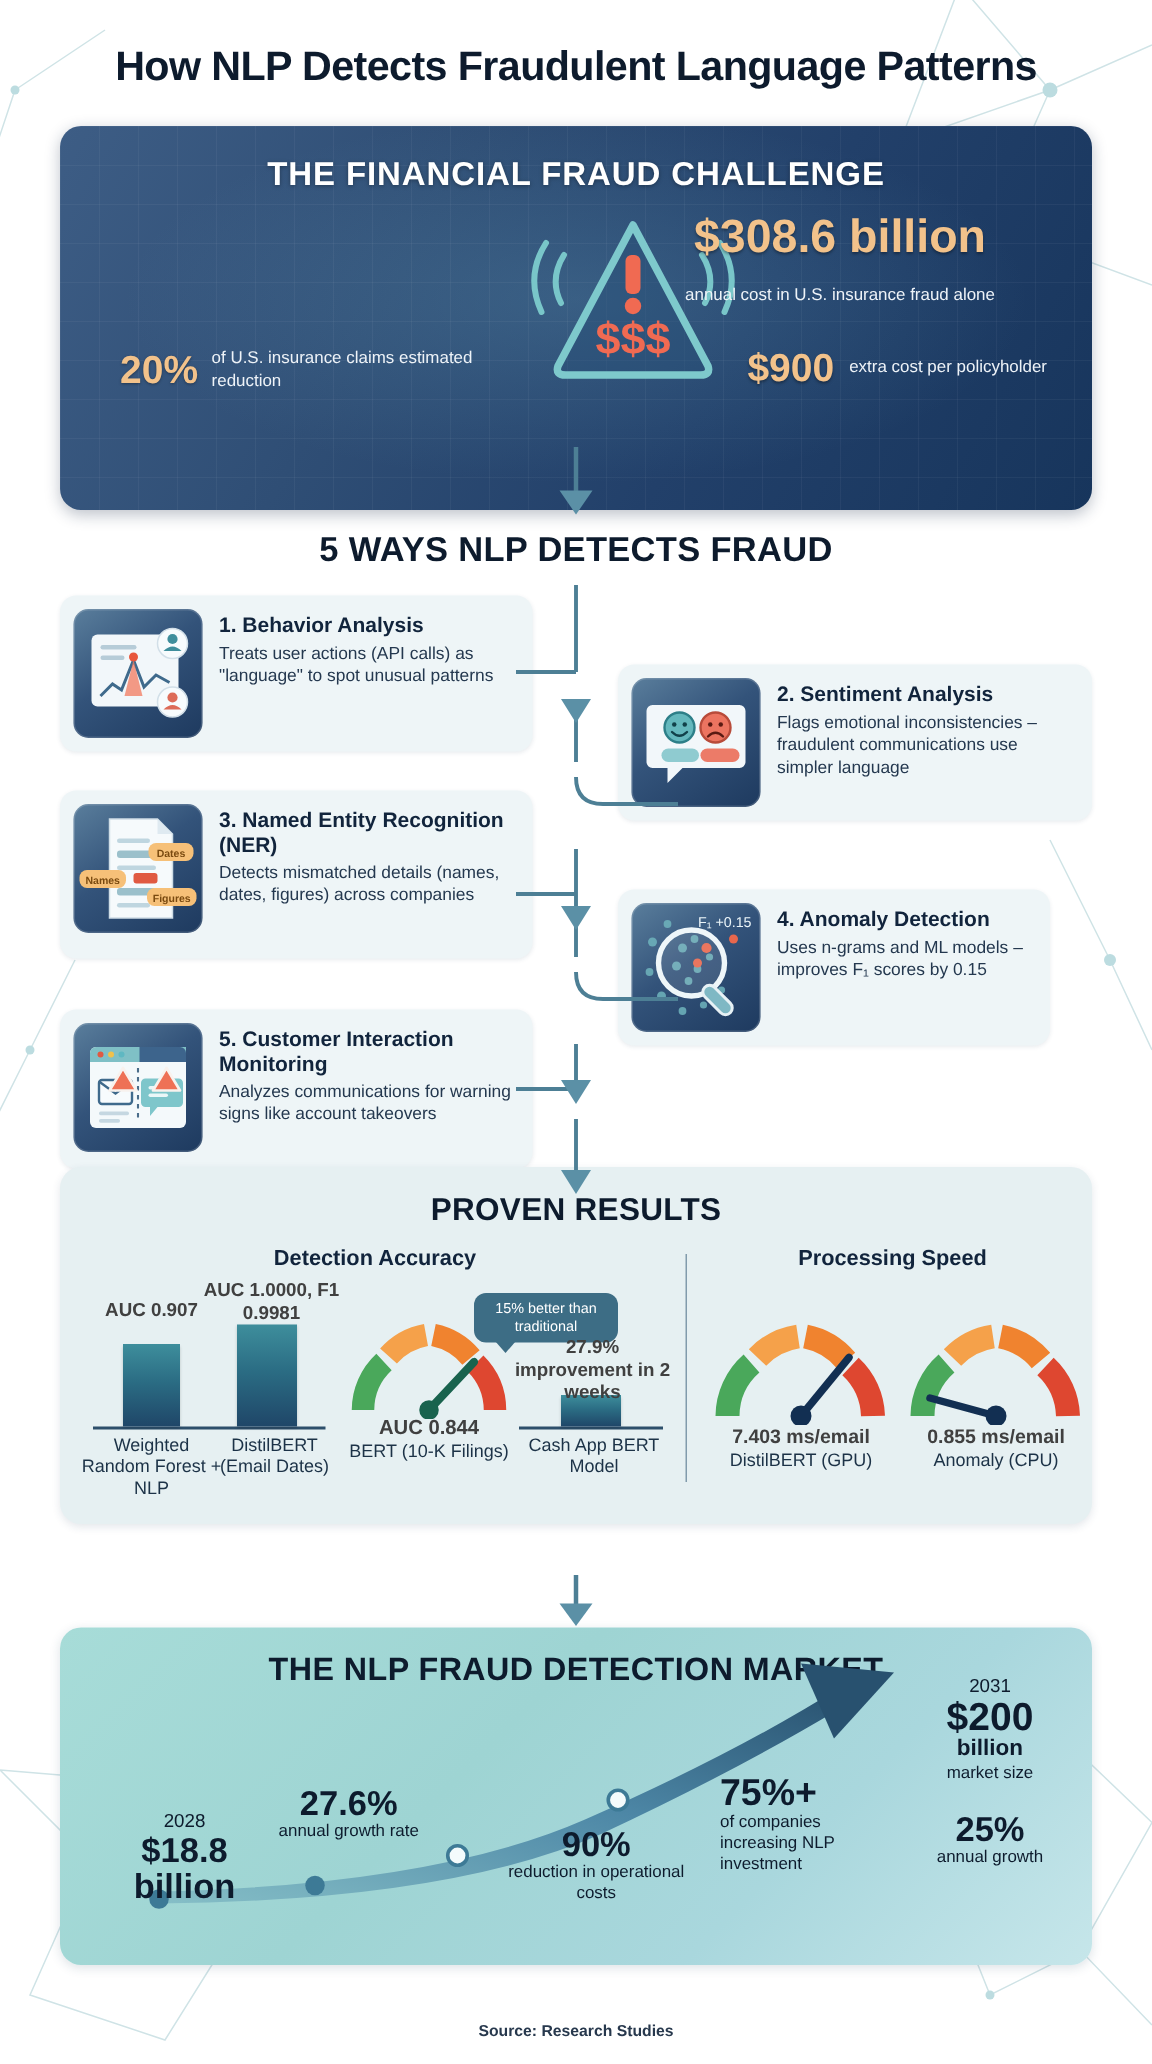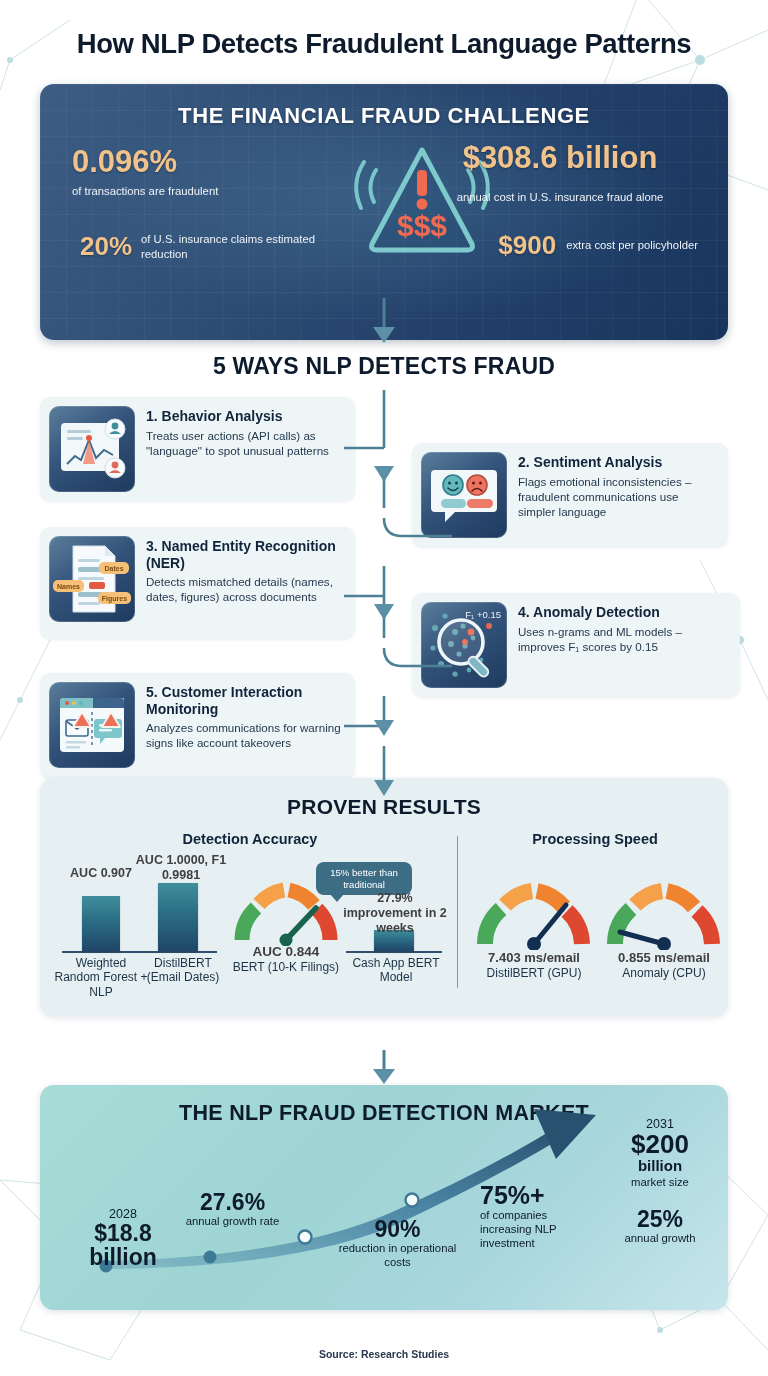--- a/index.html
+++ b/index.html
@@ -202,24 +202,20 @@
           <path d="M18 30 q-14 22 -3 46"></path>
         <path d="M122 38 q10 16 2 32"></path>
           <path d="M134 30 q14 22 3 46"></path>
       </g>
       <path d="M76 18 L126 112 Q128 118 121 118 L31 118 Q24 118 26 112 Z" fill="rgba(40,80,120,.45)" stroke="#7ec9cc" stroke-width="5" stroke-linejoin="round"></path>
       <rect x="71" y="38" width="10" height="26" rx="4" fill="#f06a52"></rect>
       <circle cx="76" cy="72" r="5.5" fill="#f06a52"></circle>
       <text x="76" y="104" font-family="Liberation Sans, sans-serif" font-size="30" font-weight="bold" fill="#f06a52" text-anchor="middle">$$$</text>
     </svg>
 
-    <div class="stat s-tl">
-      <div class="big">0.096%</div>
-      <div class="sub">of transactions are fraudulent</div>
-    </div>
 
     <div class="stat s-bl">
       <div class="big">20%</div>
       <div class="sub">of U.S. insurance claims estimated reduction</div>
     </div>
 
     <div class="stat s-tr">
       <div class="big">$308.6 billion</div>
       <div class="sub">annual cost in U.S. insurance fraud alone</div>
     </div>
@@ -322,25 +318,25 @@
           <text x="65" y="35" text-anchor="middle">Dates</text>
           <rect x="4" y="44" width="31" height="12" rx="5" fill="#f6c078"></rect>
           <text x="19.5" y="53" text-anchor="middle">Names</text>
           <rect x="49" y="56" width="33" height="12" rx="5" fill="#f6c078"></rect>
           <text x="65.5" y="65" text-anchor="middle">Figures</text>
         </g>
       </svg>
     </div>
     <div class="way-body">
       <div class="way-title">3. Named Entity Recognition (NER)</div>
-      <div class="way-desc">Detects mismatched details (names, dates, figures) across documents</div>
+      <div class="way-desc">Detects mismatched details (names, dates, figures) across companies</div>
     </div>
   </div>
 
-  <div class="way" style="left:412px; top:593px; width:328px; height:104px;">
+  <div class="way" style="left:412px; top:593px; width:288px; height:104px;">
     <div class="way-icon">
       <svg viewBox="0 0 86 86" width="86" height="86">
         <g fill="#6fb4bd" opacity=".85">
           <circle cx="14" cy="26" r="3"></circle>
             <circle cx="24" cy="14" r="2.6"></circle>
             <circle cx="12" cy="46" r="2.6"></circle>
           <circle cx="20" cy="62" r="3"></circle>
             <circle cx="34" cy="72" r="2.6"></circle>
             <circle cx="48" cy="68" r="2.4"></circle>
           <circle cx="60" cy="58" r="2.4"></circle>

